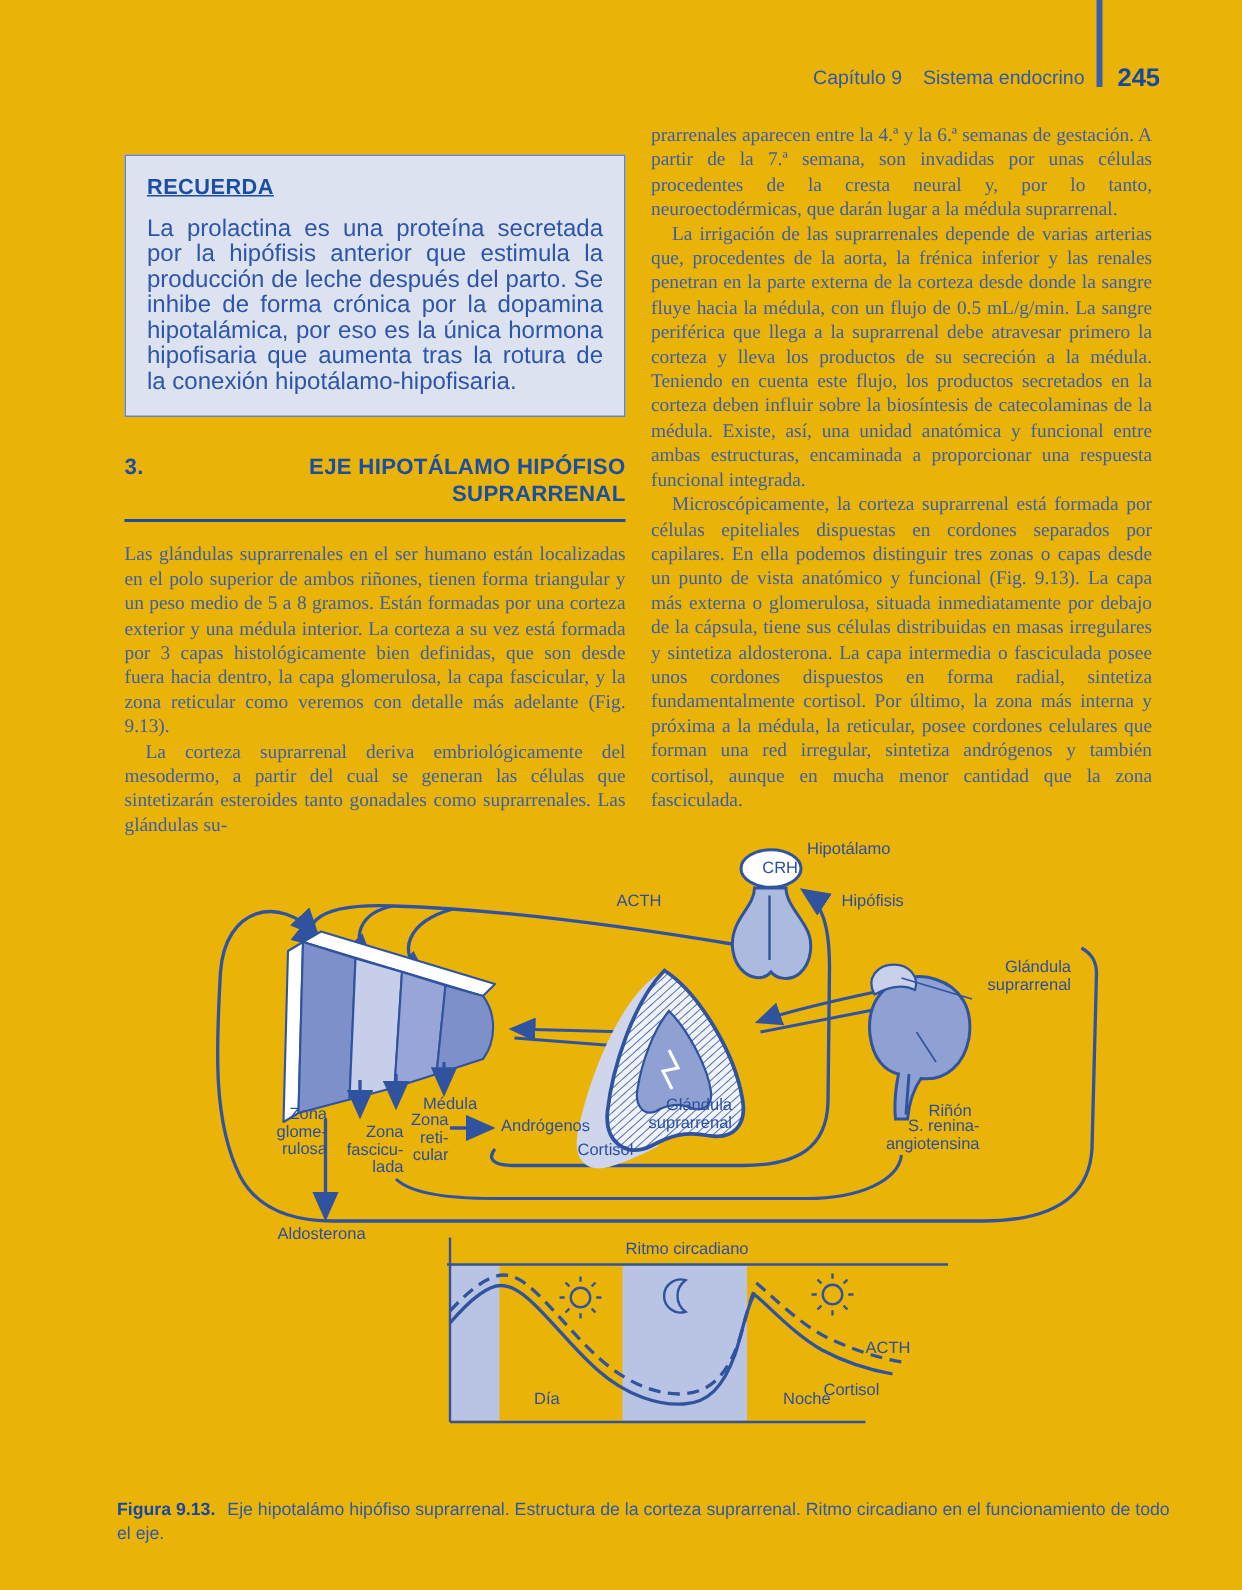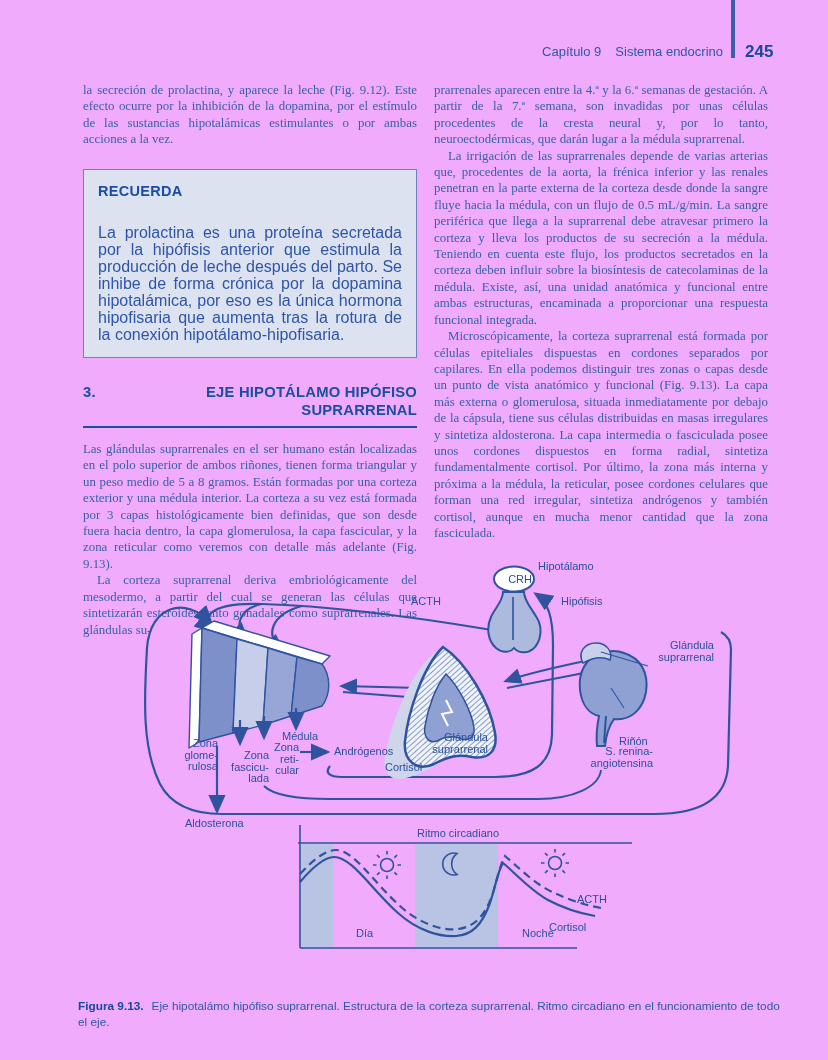--- a/index.html
+++ b/index.html
@@ -1,17 +1,17 @@
 <!DOCTYPE html>
 <html><head>
 <meta charset="utf-8">
 <style>
   html,body{margin:0;padding:0;background:#e9e9e9;}
   .page{
-    position:relative;width:828px;height:1060px;background:#f0abfc;
+    position:relative;width:828px;height:1060px;background:#eab308;
     font-family:"Liberation Sans",sans-serif;overflow:hidden;
     margin:0 auto;
   }
   
   .running-head{
     position:absolute;top:44px;left:380px;width:343px;text-align:right;
     color:#2e58a8;font-size:13px;
   }
   .running-head .chap{margin-right:14px;}
   .head-bar{
@@ -30,21 +30,21 @@
   .col-right{left:434px;}
   .col p{margin:0;}
   .col p.ind{text-indent:14px;}
   
   .recuerda{
     margin-top:21px;background:#dde2f0;border:1.5px solid #6b82bb;
     padding:13px 14px 14px 14px;
     font-family:"Liberation Sans",sans-serif;text-align:left;
   }
   .recuerda .rec-title{
-    color:#1b4ea3;font-weight:bold;font-size:14.5px;margin:0 0 25px 0;letter-spacing:.3px;
+    color:#1b4ea3;font-weight:bold;font-size:14.5px;margin:0 0 11px 0;letter-spacing:.3px;text-decoration:underline;
   }
   .recuerda .rec-body{
     color:#2d55a8;font-size:16px;line-height:17px;margin:0;text-align:justify;
   }
   
   .sec-heading{
     margin-top:25px;display:flex;color:#1b4ea3;font-family:"Liberation Sans",sans-serif;
     font-weight:bold;font-size:14.8px;line-height:18px;letter-spacing:.2px;
     border-bottom:2px solid #1b4ea3;padding-bottom:7px;margin-bottom:13px;
     text-align:left;
@@ -70,21 +70,20 @@
 
 <div class="page">
 
   <div class="running-head">
     <span class="chap">Capítulo 9</span><span>Sistema endocrino</span>
   </div>
   <div class="head-bar"></div>
   <div class="page-num">245</div>
 
   <div class="col col-left">
-    <p>la secreción de prolactina, y aparece la leche (Fig. 9.12). Este efecto ocurre por la inhibición de la dopamina, por el estímulo de las sustancias hipotalámicas estimulantes o por ambas acciones a la vez.</p>
     <div class="recuerda">
       <p class="rec-title">RECUERDA</p>
       <p class="rec-body">La prolactina es una proteína secretada por la hipófisis anterior que estimula la producción de leche después del parto. Se inhibe de forma crónica por la dopamina hipotalámica, por eso es la única hormona hipofisaria que aumenta tras la rotura de la conexión hipotálamo-hipofisaria.</p>
     </div>
     <div class="sec-heading">
       <span class="num">3.</span>
       <span class="txt">EJE HIPOTÁLAMO HIPÓFISO SUPRARRENAL</span>
     </div>
     <p>Las glándulas suprarrenales en el ser humano están localizadas en el polo superior de ambos riñones, tienen forma triangular y un peso medio de 5 a 8 gramos. Están formadas por una corteza exterior y una médula interior. La corteza a su vez está formada por 3 capas histológicamente bien definidas, que son desde fuera hacia dentro, la capa glomerulosa, la capa fascicular, y la zona reticular como veremos con detalle más adelante (Fig. 9.13).</p>
     <p class="ind">La corteza suprarrenal deriva embriológicamente del mesodermo, a partir del cual se generan las células que sintetizarán esteroides tanto gonadales como suprarrenales. Las glándulas su-</p>

